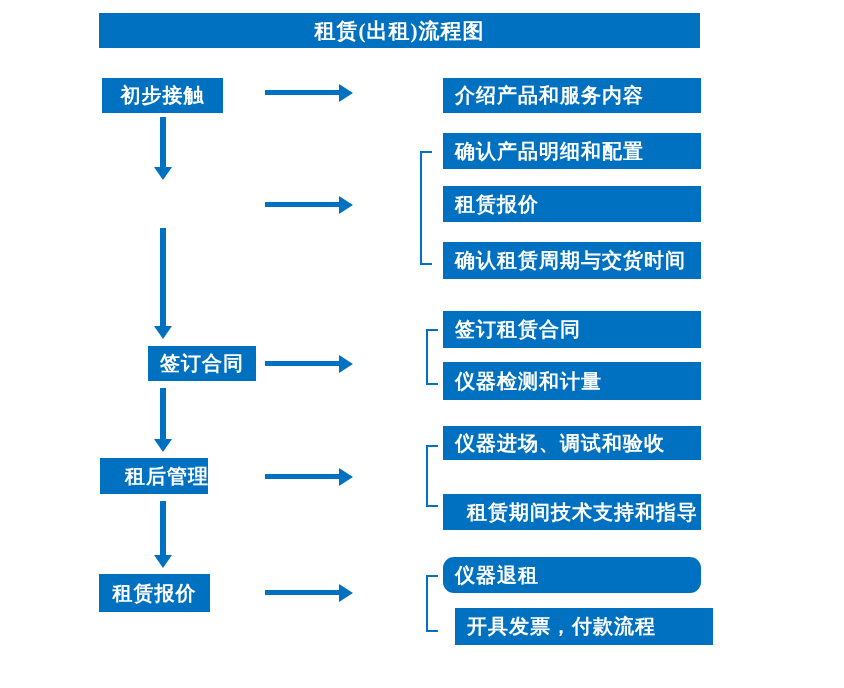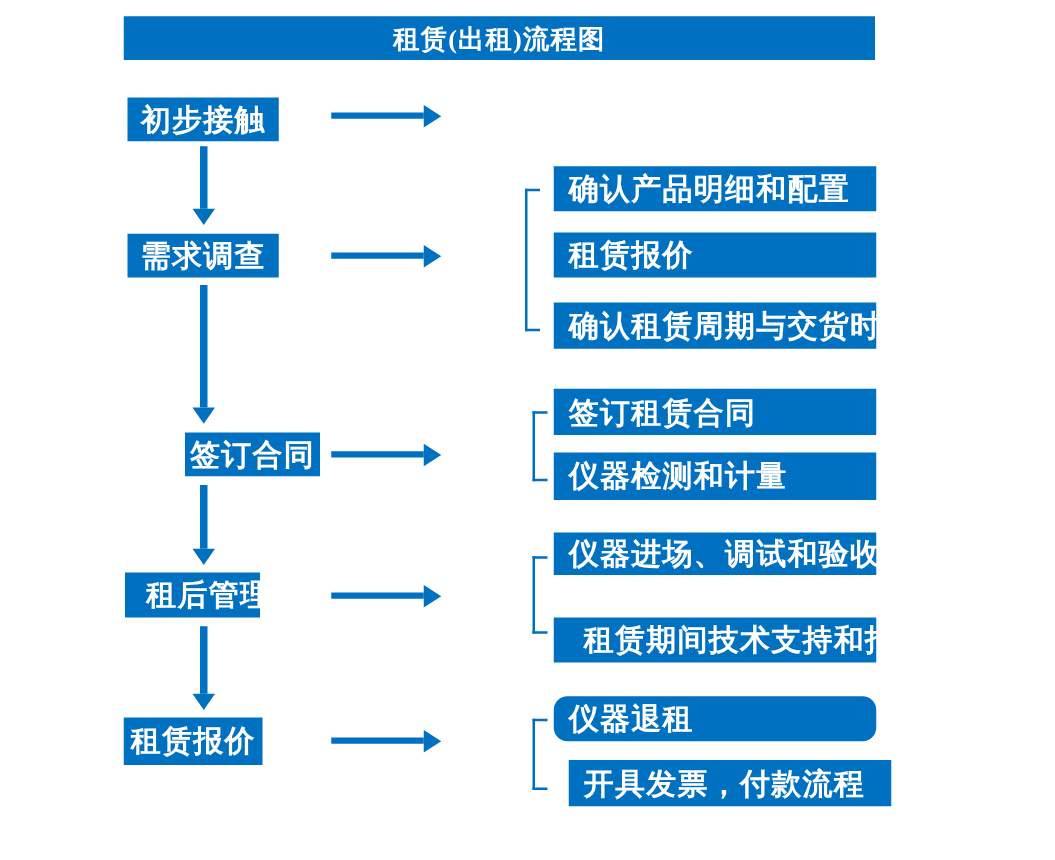--- a/index.html
+++ b/index.html
@@ -5,21 +5,21 @@
   :root { --accent:#0070C0; --box-text:#FFFFFF; --bg:#FFFFFF; }
   html,body { margin:0; padding:0; background:#fff; }
   .canvas {
     position:relative; width:844px; height:688px; background:var(--bg);
     font-family:"Liberation Serif","DejaVu Serif",serif; font-weight:bold;
     overflow:hidden;
   }
   .box {
     position:absolute; background:var(--accent); color:var(--box-text);
     display:flex; align-items:center; box-sizing:border-box;
-    font-size:24px; letter-spacing:1px; white-space:nowrap;
+    font-size:20px; letter-spacing:1px; white-space:nowrap;
   }
   .title-bar {
     position:absolute; left:99px; top:13px; width:601px; height:35px;
     background:var(--accent); color:var(--box-text);
     display:flex; align-items:center; justify-content:center;
     font-size:21px; letter-spacing:1px;
   }
   .step { justify-content:center; }
   .detail { left:443px; width:258px; justify-content:flex-start; padding-left:12px; }
 
@@ -72,41 +72,41 @@
   .b4 { left:426px; top:575px; height:53px; }
 </style>
 </head>
 <body>
 
 <div class="canvas">
 
   <div class="title-bar">租赁(出租)流程图</div>
 
   <div class="box step s1">初步接触</div>
-  <div class="box step s2">需求调查</div>
   <div class="box step s3">签订合同</div>
   <div class="box step s4">租后管理</div>
   <div class="box step s5">租赁报价</div>
 
   <div class="v-arrow v1"></div>
   <div class="v-arrow v2"></div>
   <div class="v-arrow v3"></div>
   <div class="v-arrow v4"></div>
 
   <div class="h-arrow h1"></div>
   <div class="h-arrow h2"></div>
   <div class="h-arrow h3"></div>
   <div class="h-arrow h4"></div>
   <div class="h-arrow h5"></div>
 
   <div class="bracket b1"></div>
   <div class="bracket b2"></div>
   <div class="bracket b3"></div>
   <div class="bracket b4"></div>
 
+  <div class="box detail r1">介绍产品和服务内容</div>
   <div class="box detail r2">确认产品明细和配置</div>
   <div class="box detail r3">租赁报价</div>
   <div class="box detail r4">确认租赁周期与交货时间</div>
   <div class="box detail r5">签订租赁合同</div>
   <div class="box detail r6">仪器检测和计量</div>
   <div class="box detail r7">仪器进场、调试和验收</div>
   <div class="box detail r8">租赁期间技术支持和指导</div>
   <div class="box detail r9">仪器退租</div>
   <div class="box detail r10">开具发票，付款流程</div>
 

